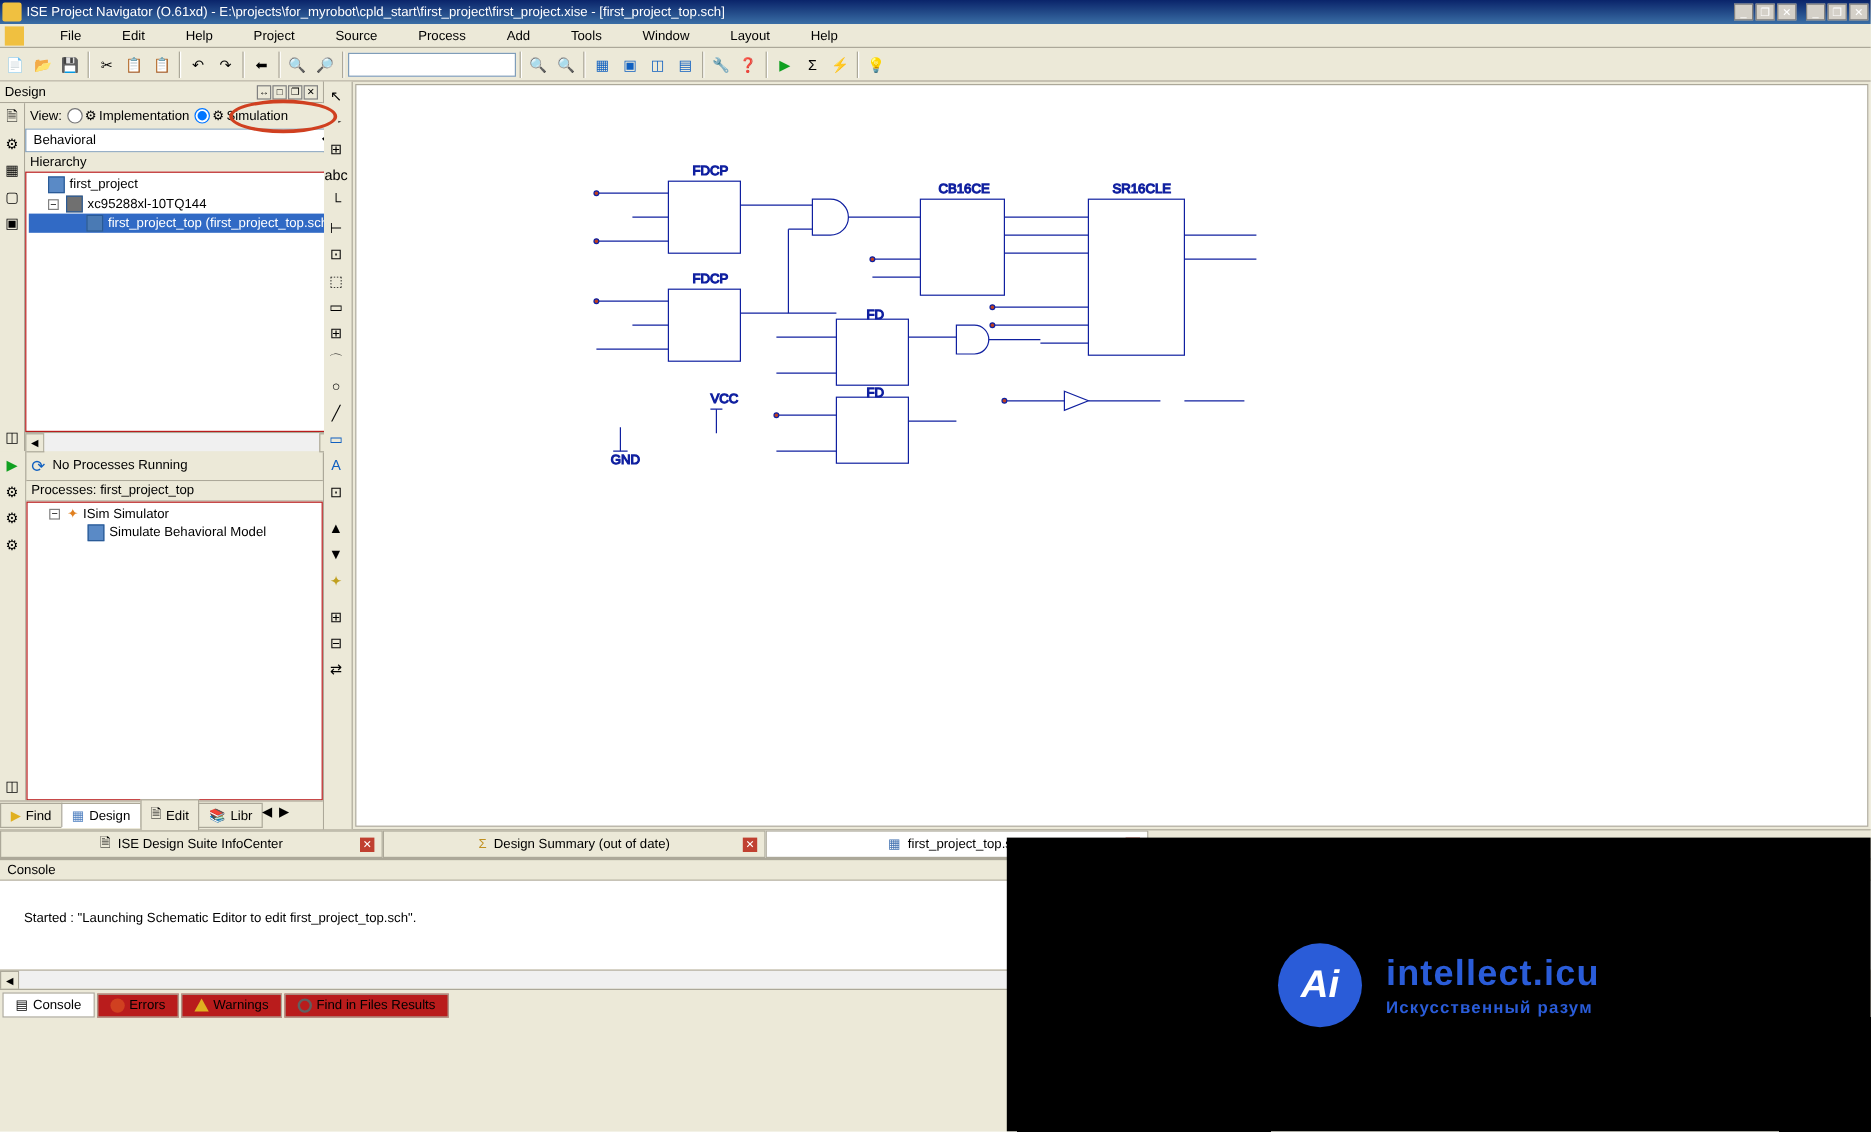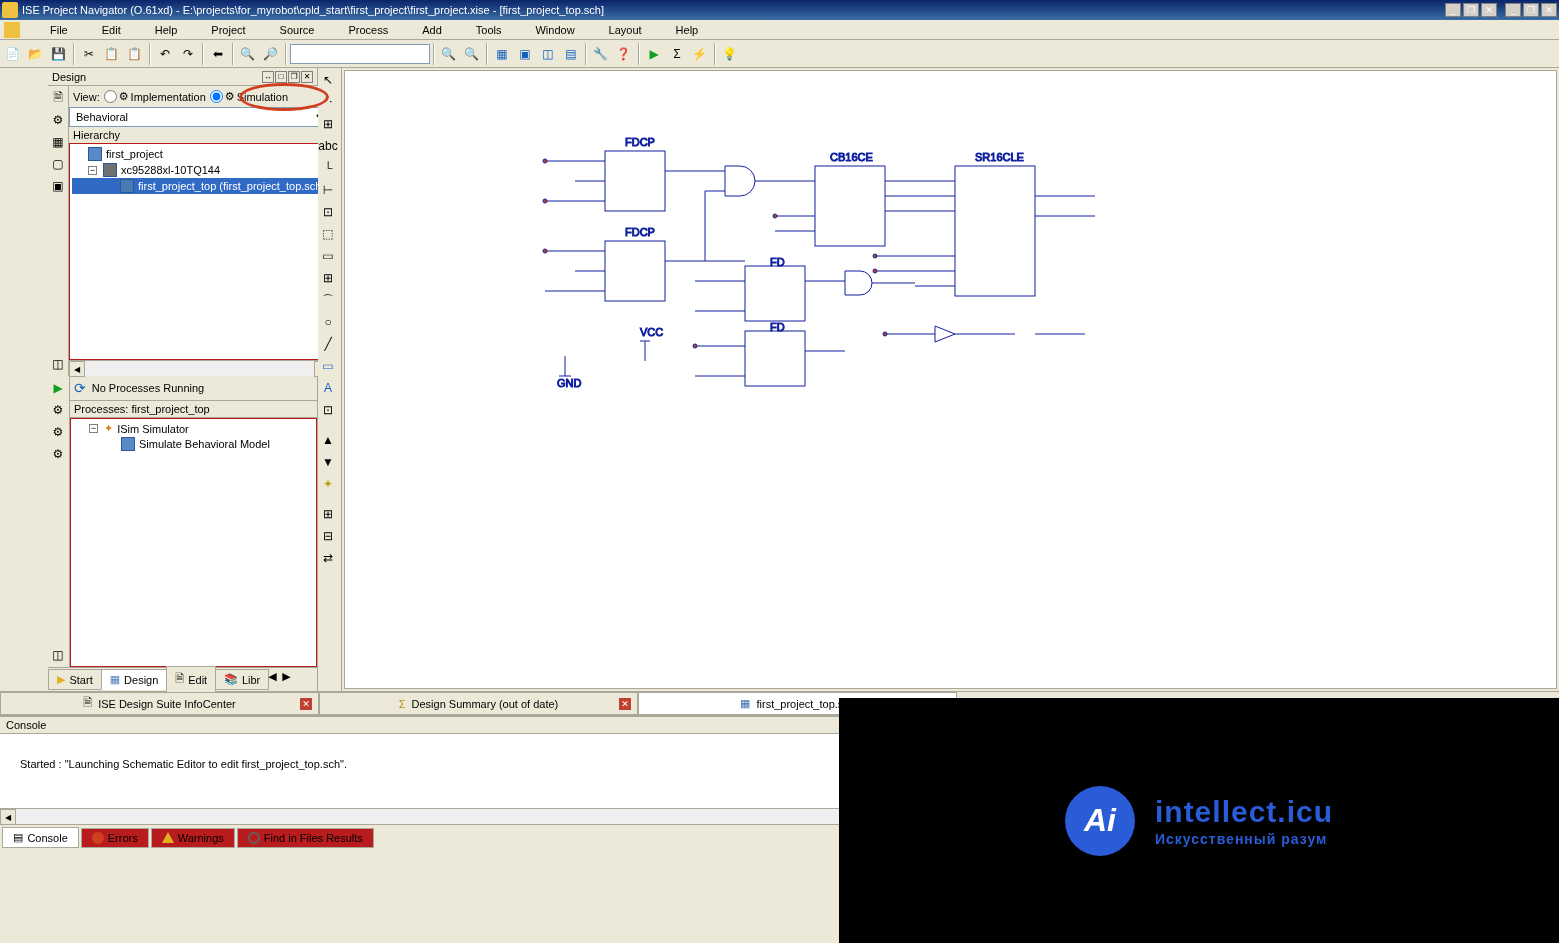--- a/index.html
+++ b/index.html
@@ -17,21 +17,21 @@
 .menubar .menu-icon { width: 16px; height: 16px; margin: 0 4px; background: #f0c040; }
 .menubar .menu-item { padding: 2px 8px; cursor: pointer; margin-left: 18px; }
 
 
 .toolbar { background: #ece9d8; height: 28px; display: flex; align-items: center; border-bottom: 1px solid #aca899; padding: 0 2px; gap: 1px; }
 .tool-btn { width: 22px; height: 22px; border: 1px solid transparent; display: flex; align-items: center; justify-content: center; cursor: pointer; font-size: 12px; }
 .tool-sep { width: 2px; height: 22px; border-left: 1px solid #aca899; border-right: 1px solid #fff; margin: 0 2px; }
 .tool-dropdown select, .tool-text { height: 20px; font-size: 11px; border: 1px solid #7f9db9; background: white; padding: 0 2px; }
 
 
-.main-area { display: flex; height: 623px; margin-left: 48px; }
+.main-area { display: flex; height: 623px; }
 .left-panel { width: 270px; display: flex; flex-direction: column; border-right: 1px solid #aca899; }
 .vtoolbar { width: 22px; background: #ece9d8; border-right: 1px solid #aca899; display: flex; flex-direction: column; gap: 2px; padding: 2px 0; }
 .vtoolbar .tool-btn { width: 20px; height: 20px; }
 
 
 .panel-header { background: #ece9d8; height: 18px; display: flex; align-items: center; padding: 0 4px; border-bottom: 1px solid #aca899; font-size: 11px; }
 .panel-header .spacer { flex: 1; }
 .panel-header .hdr-btn { width: 12px; height: 12px; border: 1px solid #808080; margin-left: 1px; font-size: 8px; display: flex; align-items: center; justify-content: center; cursor: pointer; }
 .view-row { display: flex; align-items: center; padding: 4px; gap: 4px; background: #ece9d8; position: relative; }
 .radio-label { display: flex; align-items: center; gap: 2px; }
@@ -252,21 +252,21 @@
               <span>Simulate Behavioral Model</span>
             </div>
           </div>
         </div>
       </div>
     </div>
 
     <div class="bottom-tabs">
       <div class="btab">
         <span style="color:#e0b020">▶</span>
-        <span>Start</span>
+        <span>Find</span>
       </div>
       <div class="btab active">
         <span style="color:#5080c0">▦</span>
         <span>Design</span>
       </div>
       <div class="btab">
         <span>🗎</span>
         <span>Edit</span>
       </div>
       <div class="btab">

